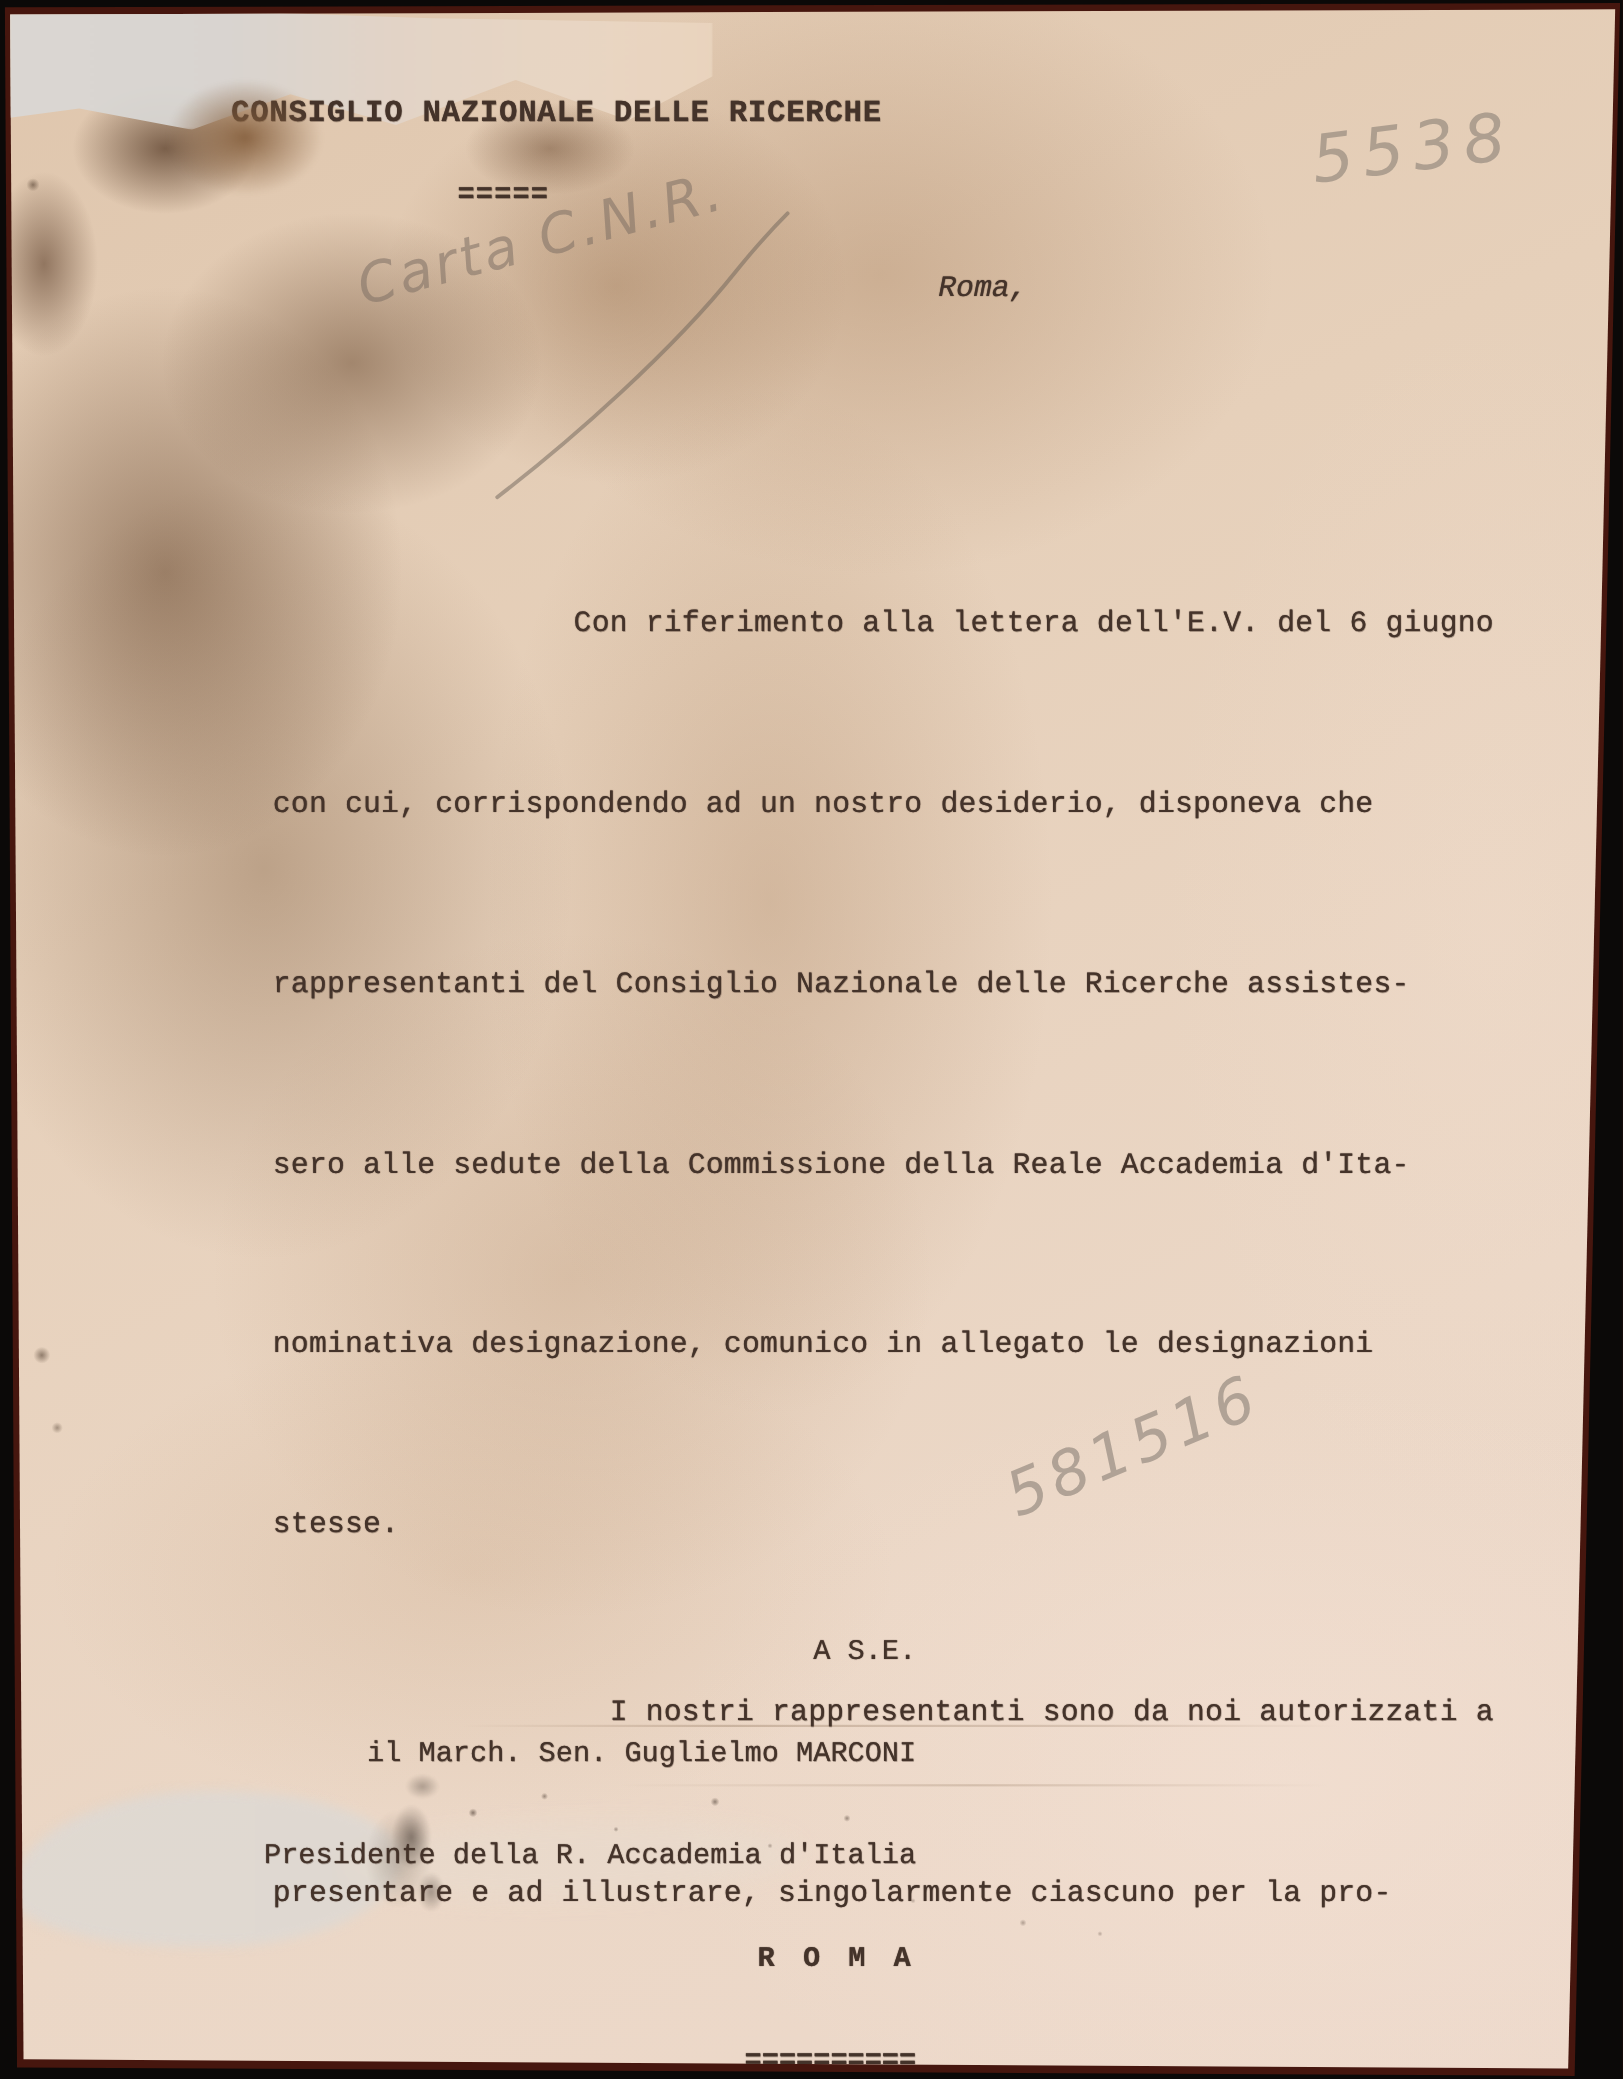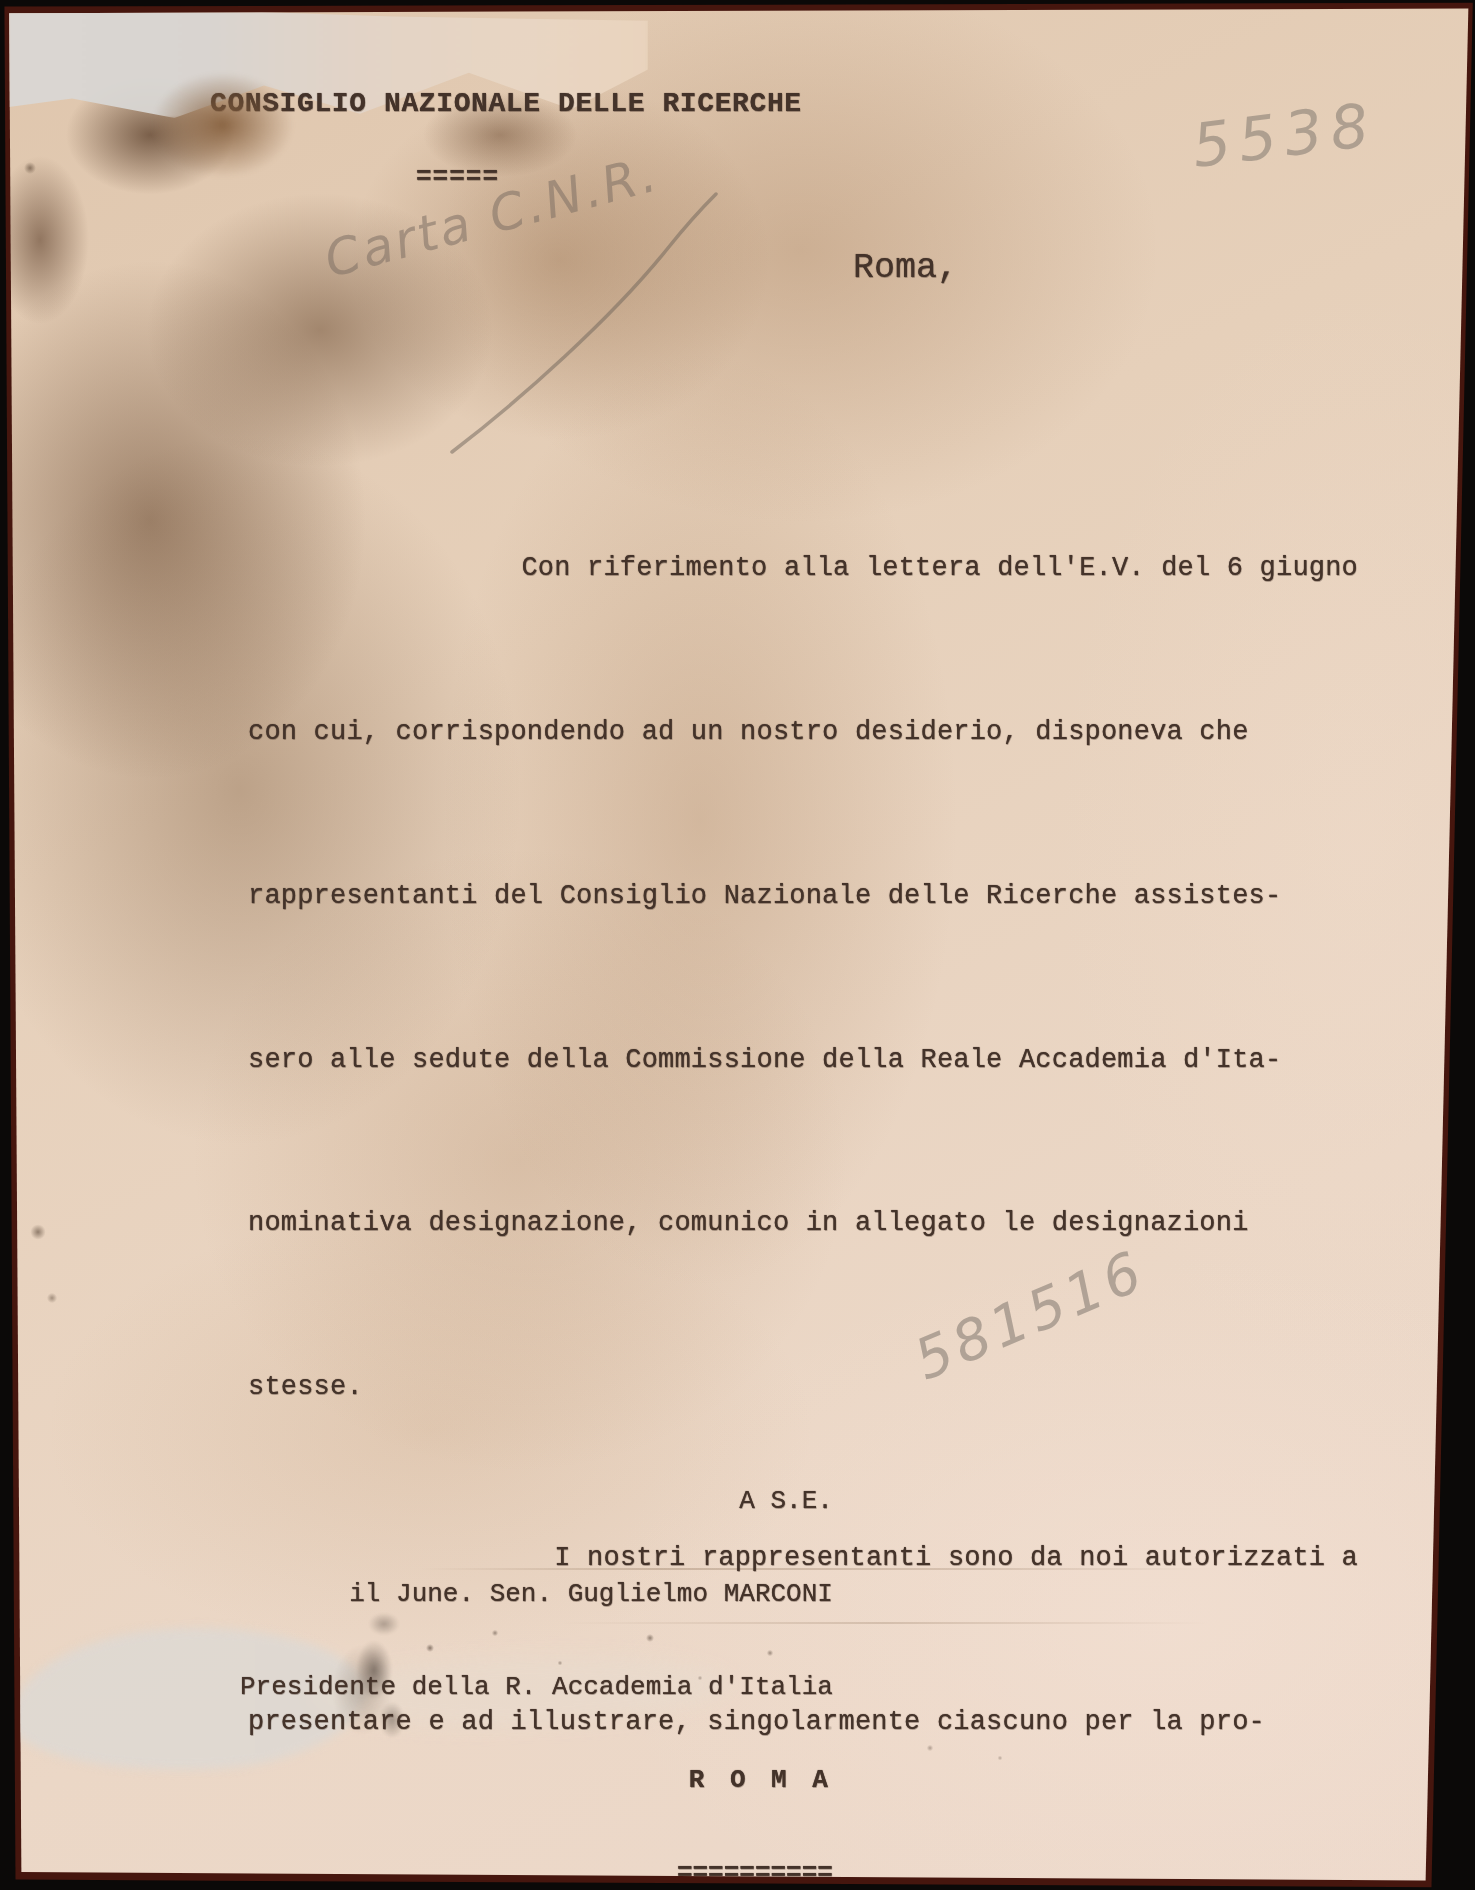--- a/index.html
+++ b/index.html
@@ -66,21 +66,21 @@
   .crease1{left:420px;top:1568px;width:800px;
      background:linear-gradient(90deg,transparent,rgba(120,90,62,0.28) 30%,rgba(120,90,62,0.2) 70%,transparent);}
   .crease2{left:560px;top:1622px;width:650px;
      background:linear-gradient(90deg,transparent,rgba(120,90,62,0.22),transparent);}
 
   
   .typed{position:absolute;color:#44332a;white-space:pre;
          text-shadow:0 0 1px rgba(64,46,36,0.85),0.5px 0.5px 0 rgba(64,46,36,0.3);}
   .letterhead{left:210px;top:88px;font-size:28px;font-weight:bold;letter-spacing:0.6px;}
   .letterhead-rule{left:416px;top:162px;font-size:26px;font-weight:bold;letter-spacing:1px;}
-  .dateline{left:853px;top:248px;font-size:35px;}
+  .dateline{left:853px;top:248px;font-size:27px;font-style:italic;}
   .body-text{left:248px;top:432px;width:1110px;font-size:27px;letter-spacing:0.2px;line-height:54.6px;}
   .line{white-space:pre;}
   .indent{text-indent:180px;text-align:right;}
   .p2start{margin-top:7px;}
   .recipient{left:240px;top:1424px;font-size:26px;line-height:31px;}
   .r-line{white-space:pre;text-align:right;}
   .roma{text-indent:324px;letter-spacing:5px;font-weight:bold;}
   .r-rule{text-indent:320px;font-weight:bold;}
 
   
@@ -127,21 +127,21 @@
       
       
       
       
       
       
     </div>
 
     <div class="typed recipient">
       <div class="r-line">A S.E.</div>
-      <div class="r-line">il June. Sen. Guglielmo MARCONI</div>
+      <div class="r-line">il March. Sen. Guglielmo MARCONI</div>
       <div class="r-line">Presidente della R. Accademia d'Italia</div>
       <div class="r-line roma">R O M A</div>
       <div class="r-line r-rule">==========</div>
     </div>
 
     <div class="pencil carta">Carta C.N.R.</div>
     <svg class="flourish" viewBox="0 0 1475 1890">
       <path d="M 452 452 C 520 400 612 318 668 248 C 692 218 706 204 716 194" stroke="rgba(110,100,90,0.5)" stroke-width="3.5" fill="none" stroke-linecap="round"></path>
     </svg>
     <div class="pencil num5538">5538</div>

